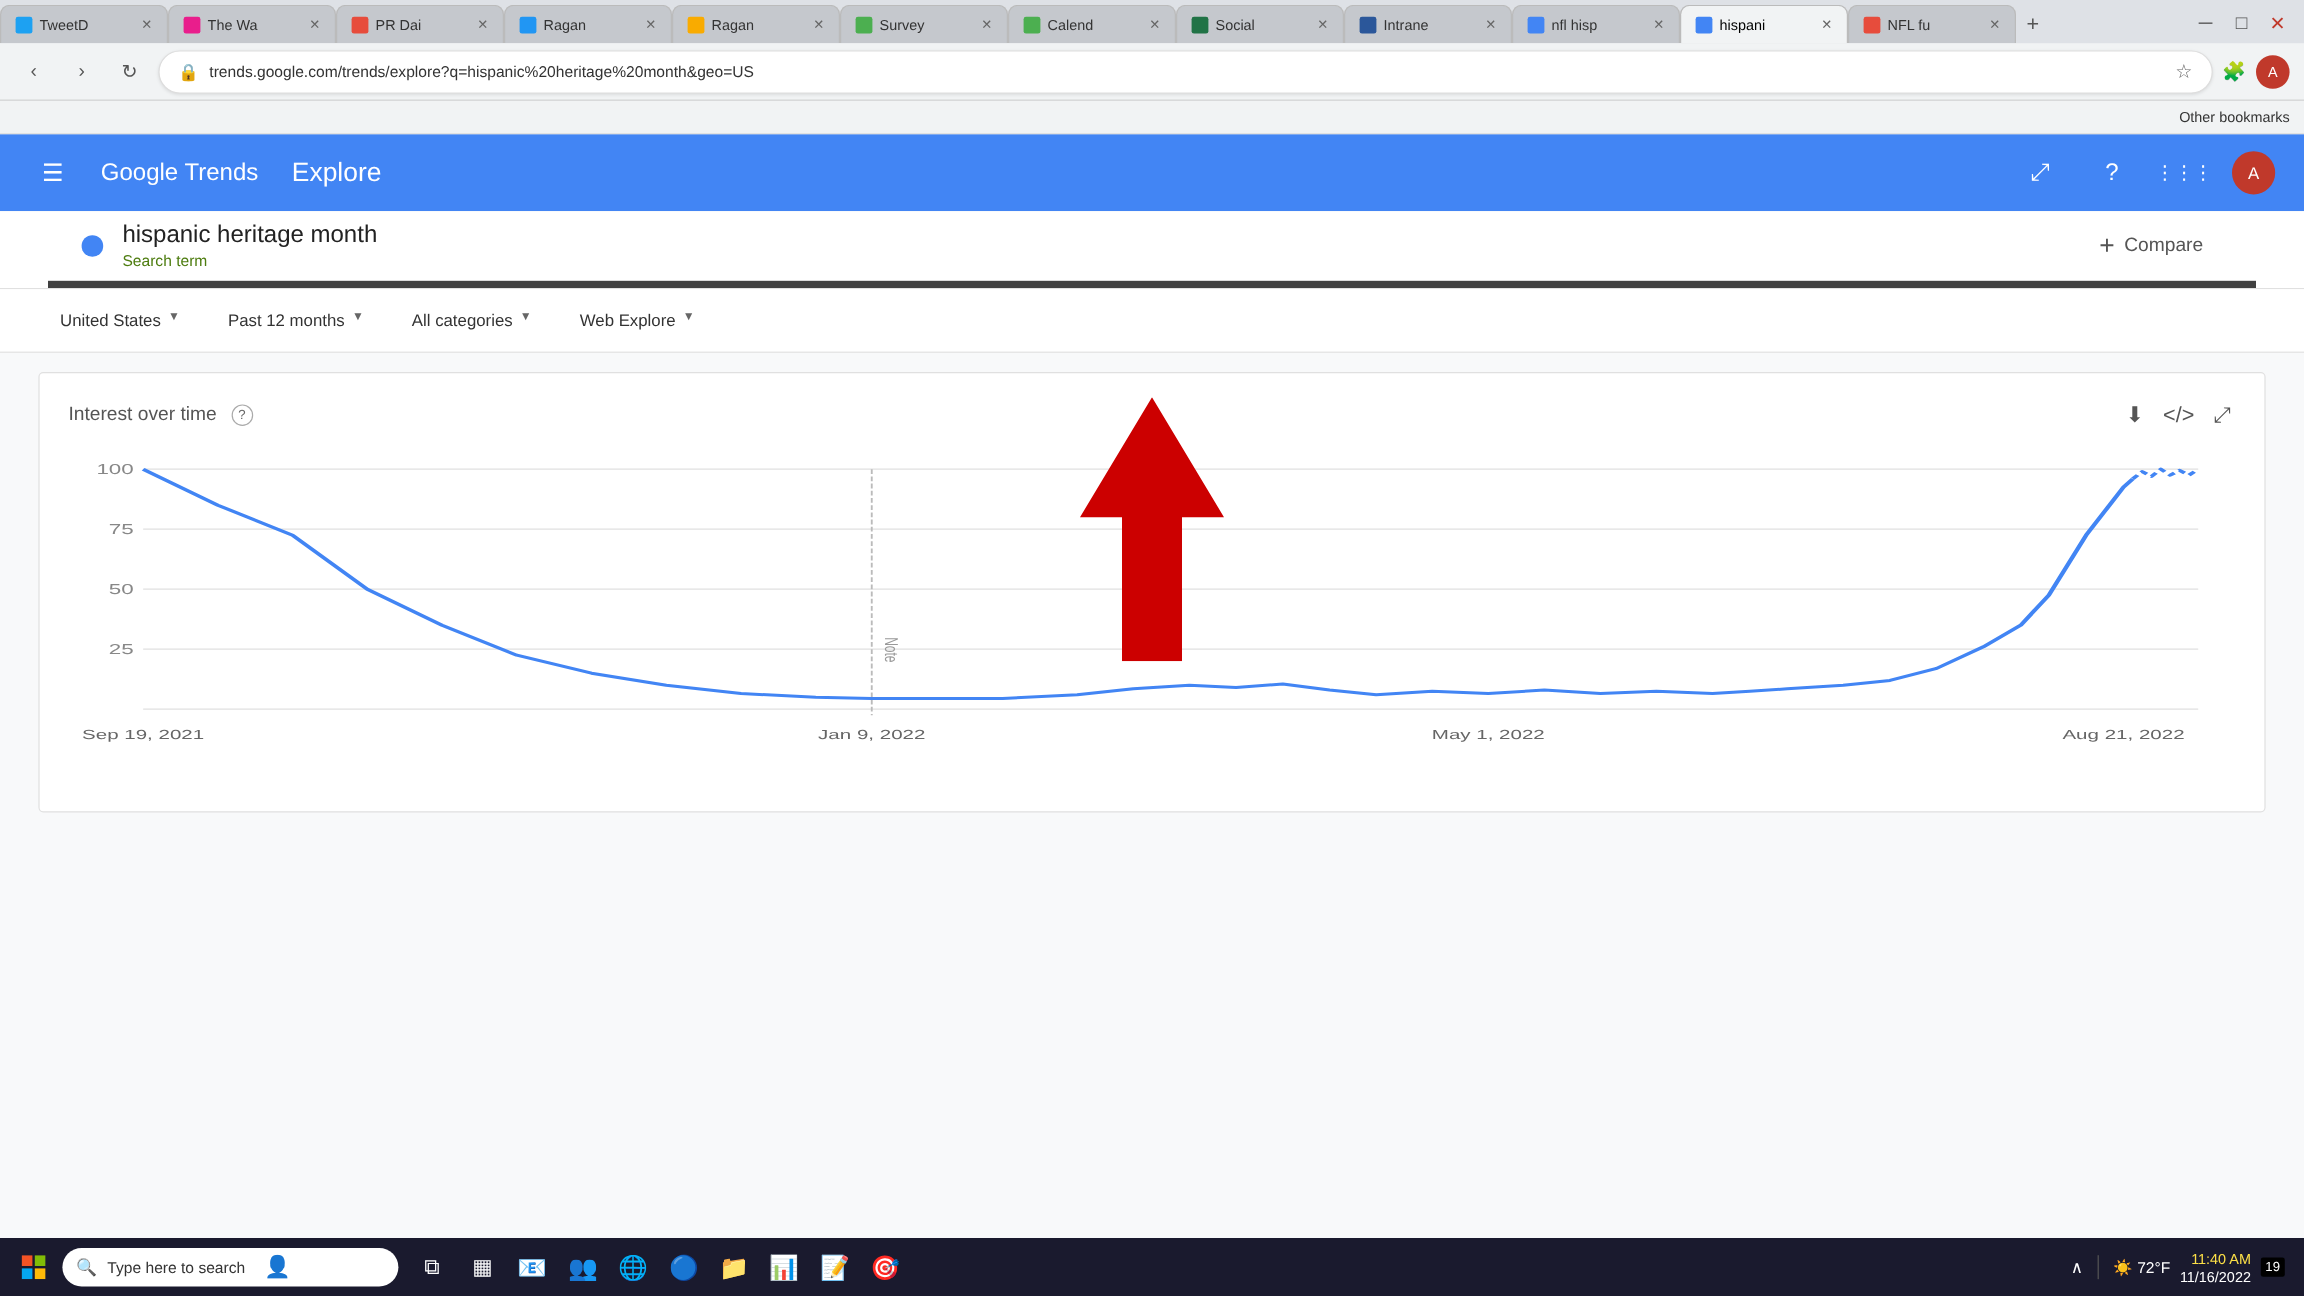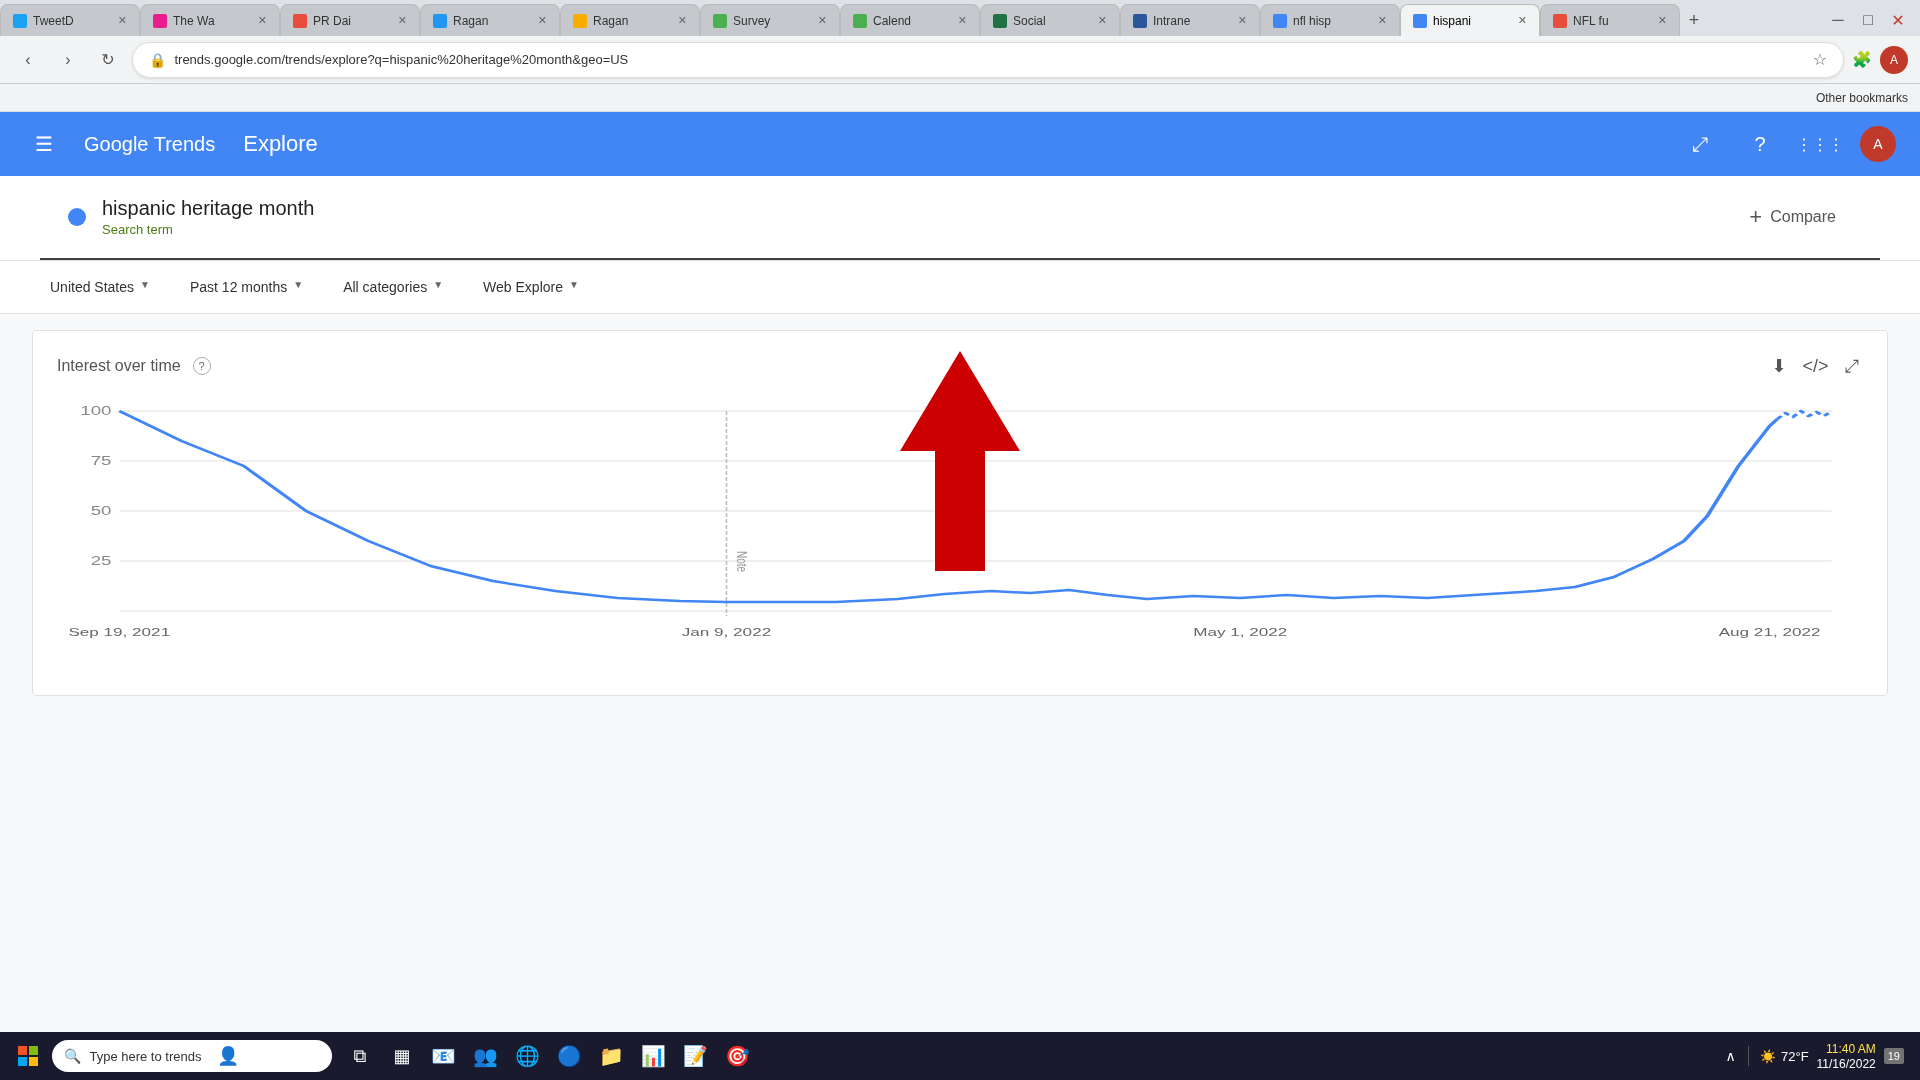--- a/index.html
+++ b/index.html
@@ -46,21 +46,21 @@
     .gt-header {
       background: #4285f4; display: flex; align-items: center; height: 64px; padding: 0 24px; gap: 20px;
     }
     .gt-menu-icon { color: white; font-size: 20px; cursor: pointer; }
     .gt-logo { color: white; font-size: 22px; font-weight: 500; letter-spacing: 0; display: flex; align-items: center; gap: 4px; }
     .gt-explore { color: white; font-size: 22px; font-weight: 400; margin-left: 8px; }
     .gt-header-right { margin-left: auto; display: flex; align-items: center; gap: 20px; }
     .gt-icon-btn { background: none; border: none; cursor: pointer; color: white; font-size: 20px; display: flex; align-items: center; justify-content: center; width: 40px; height: 40px; }
     .gt-avatar { width: 36px; height: 36px; border-radius: 50%; background: #c0392b; display: flex; align-items: center; justify-content: center; color: white; font-size: 14px; cursor: pointer; }
     .search-term-section {
-      display: flex; align-items: center; padding: 20px 28px; border-bottom: 2px solid #404040;
+      display: flex; align-items: center; padding: 8px 28px; border-bottom: 6px solid #404040;
     }
     .search-term-dot { width: 18px; height: 18px; border-radius: 50%; background: #4285f4; margin-right: 16px; flex-shrink: 0; }
     .search-term-info { flex: 1; }
     .search-term-name { font-size: 20px; color: #222; font-weight: 400; }
     .search-term-type { font-size: 13px; color: #4d7c0f; margin-top: 2px; }
     .compare-btn {
       display: flex; align-items: center; gap: 8px; border: none; background: none;
       font-size: 16px; color: #555; cursor: pointer; padding: 8px 16px;
     }
     .compare-btn .plus { font-size: 22px; color: #555; }
@@ -307,21 +307,21 @@
   <div class="taskbar-start">
     <svg width="20" height="20" viewBox="0 0 20 20">
       <rect x="0" y="0" width="9" height="9" fill="#f35325"></rect>
       <rect x="11" y="0" width="9" height="9" fill="#81bc06"></rect>
       <rect x="0" y="11" width="9" height="9" fill="#05a6f0"></rect>
       <rect x="11" y="11" width="9" height="9" fill="#ffba08"></rect>
     </svg>
   </div>
   <div class="taskbar-search">
     <span style="font-size:14px; color:#666;">🔍</span>
-    <span class="taskbar-search-text">Type here to trends</span>
+    <span class="taskbar-search-text">Type here to search</span>
     <span style="margin-left:8px; font-size:18px;">👤</span>
   </div>
   <div class="taskbar-icons">
     <div class="taskbar-icon" style="color:white;">⧉</div>
     <div class="taskbar-icon" style="color:white;">▦</div>
     <div class="taskbar-icon" style="font-size:20px;">📧</div>
     <div class="taskbar-icon" style="font-size:20px; color:#6264a7;">👥</div>
     <div class="taskbar-icon" style="color:#0078d4; font-size:20px;">🌐</div>
     <div class="taskbar-icon" style="font-size:20px;">🔵</div>
     <div class="taskbar-icon" style="font-size:20px;">📁</div>
@@ -335,15 +335,15 @@
     </div>
     <div class="separator"></div>
     <div class="weather-badge">
       <span>☀️</span>
       <span>72°F</span>
     </div>
     <div style="display:flex;flex-direction:column;align-items:flex-end;gap:1px; cursor:pointer;">
       <span class="taskbar-time">11:40 AM</span>
       <span class="taskbar-date">11/16/2022</span>
     </div>
-    <div style="color:white; font-size:11px; background:#737373; border-radius:2px; padding:2px 4px;">19</div>
+    <div style="color:white; font-size:11px; background:#000000; border-radius:2px; padding:2px 4px;">19</div>
   </div>
 </div>
 
 </body></html>

